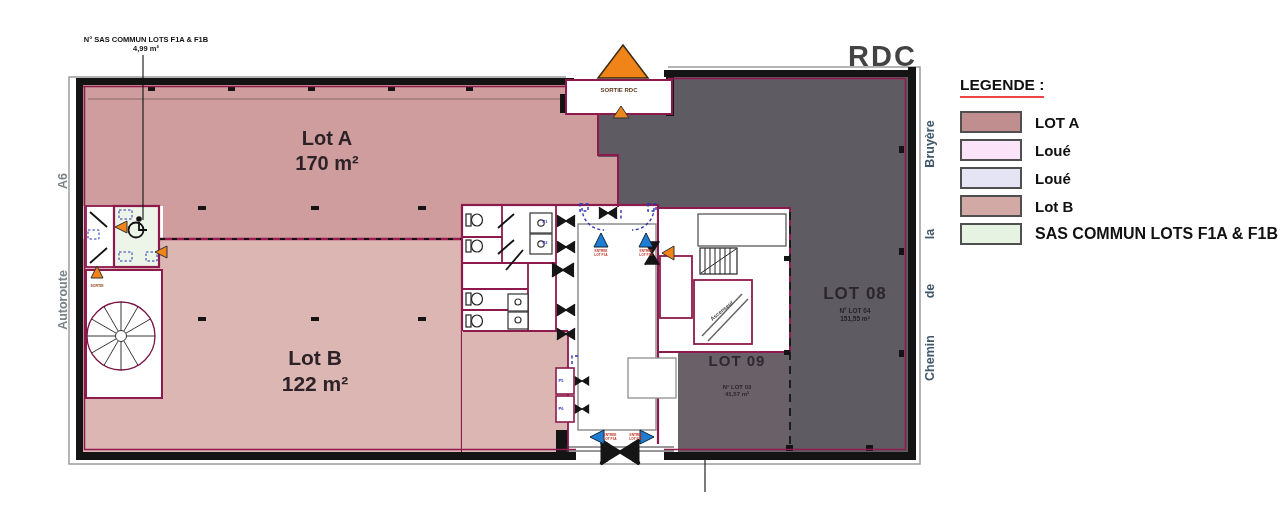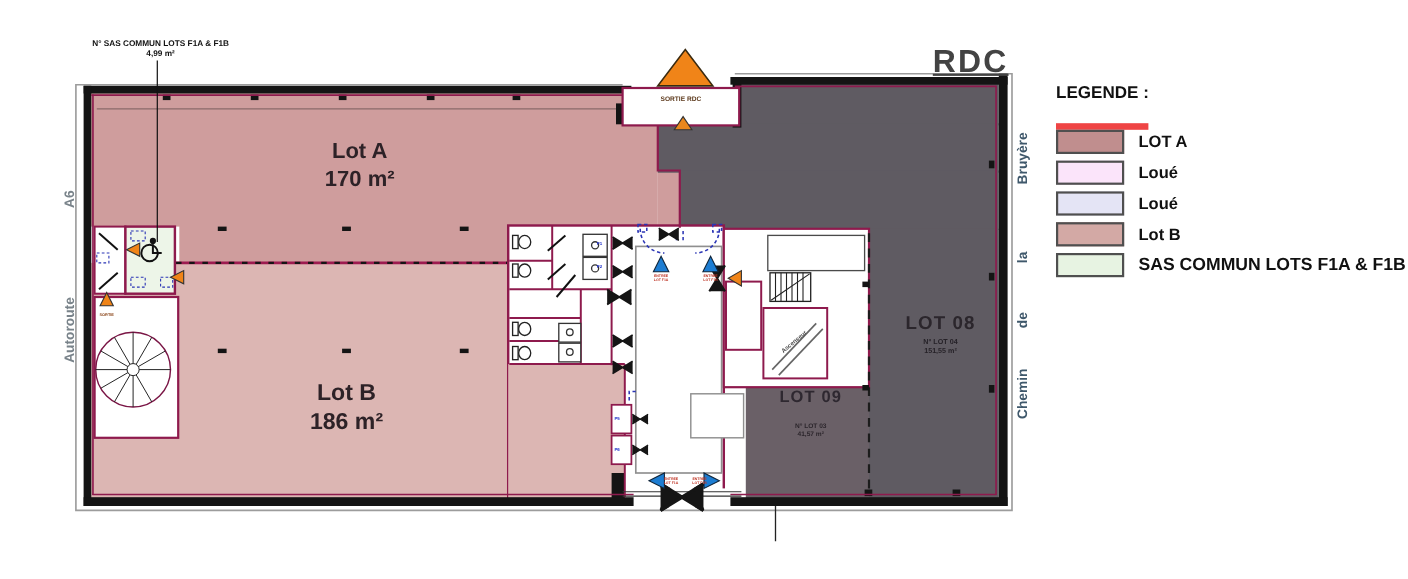--- a/index.html
+++ b/index.html
@@ -9,21 +9,21 @@
   .abs{position:absolute;}
   .lot-label{text-align:center;font-weight:bold;color:#2d2227;}
   .lot-label .l1,.lot-label .l2{white-space:nowrap;}
   .dark-name{text-align:center;font-weight:bold;color:#2e2830;letter-spacing:1px;white-space:nowrap;}
   #rdc-title{font-size:29px;font-weight:600;color:#434343;letter-spacing:2px;}
   .rot{transform:rotate(-90deg);transform-origin:center center;text-align:center;font-weight:bold;white-space:nowrap;}
   .road-left{color:#79838a;font-size:12.5px;}
   .road-right{color:#3f586b;font-size:12.5px;}
   #legend{width:305px;}
   #legend-heading{display:inline-block;font-size:15.5px;font-weight:bold;color:#111;
-                  border-bottom:6px solid #ef4444;padding-bottom:18px;}
+                  border-bottom:2px solid #ef4444;padding-bottom:2px;margin-bottom:13px;}
   .legend-row{display:flex;align-items:center;height:22px;margin-bottom:6px;}
   .swatch{width:62px;height:22px;border:2px solid #4f4f4f;box-sizing:border-box;margin-right:13px;flex:none;}
   .legend-label{font-size:15px;font-weight:bold;color:#111;white-space:nowrap;}
   .legend-label.small{font-size:16px;}
 </style>
 </head>
 <body>
 
 <div id="canvas">
 
@@ -298,28 +298,28 @@
   </g>
 </svg>
 
 <div class="abs lot-label" style="left:257px;top:126px;width:140px;font-size:20px;line-height:25px;">
   <div class="l1">Lot A</div>
   <div class="l2">170 m²</div>
 </div>
 
 <div class="abs lot-label" style="left:245px;top:345px;width:140px;font-size:21px;line-height:26px;">
   <div class="l1">Lot B</div>
-  <div class="l2">186 m²</div>
+  <div class="l2">122 m²</div>
 </div>
 
 <div class="abs dark-name" style="left:692px;top:352px;width:90px;font-size:15px;">LOT 09</div>
 
 <div class="abs dark-name" style="left:805px;top:284px;width:100px;font-size:17px;color:#2b262c;">LOT 08</div>
 
-<div class="abs" id="rdc-title" style="left:848px;top:40px;text-decoration:underline;">RDC</div>
+<div class="abs" id="rdc-title" style="left:848px;top:40px;">RDC</div>
 
 <div class="abs rot road-left" style="left:43px;top:174px;width:40px;">A6</div>
 <div class="abs rot road-left" style="left:18px;top:293px;width:90px;">Autoroute</div>
 <div class="abs rot road-right" style="left:895px;top:137px;width:70px;">Bruyère</div>
 <div class="abs rot road-right" style="left:915px;top:227px;width:30px;">la</div>
 <div class="abs rot road-right" style="left:915px;top:284px;width:30px;">de</div>
 <div class="abs rot road-right" style="left:900px;top:351px;width:60px;">Chemin</div>
 
 <div class="abs" id="legend" style="left:960px;top:76px;">
   <div id="legend-heading">LEGENDE :</div>

